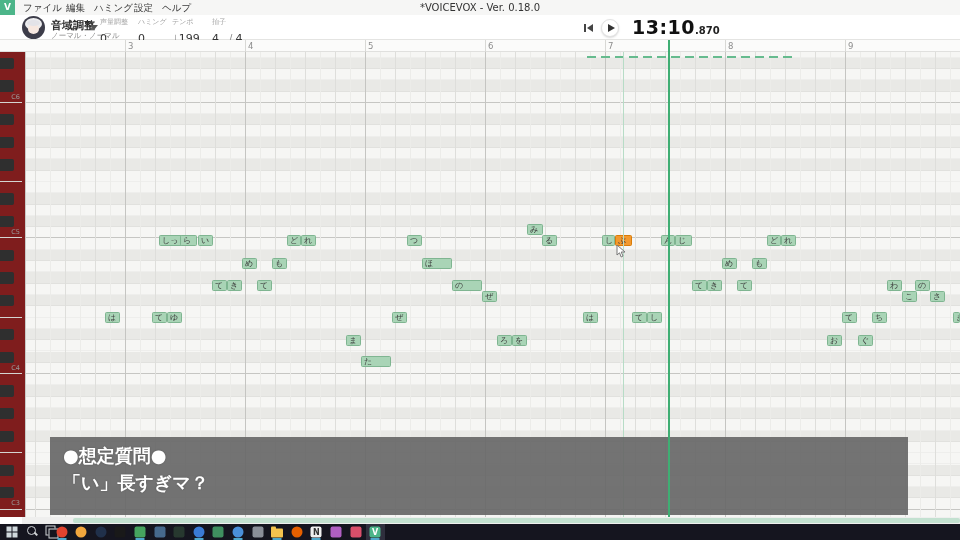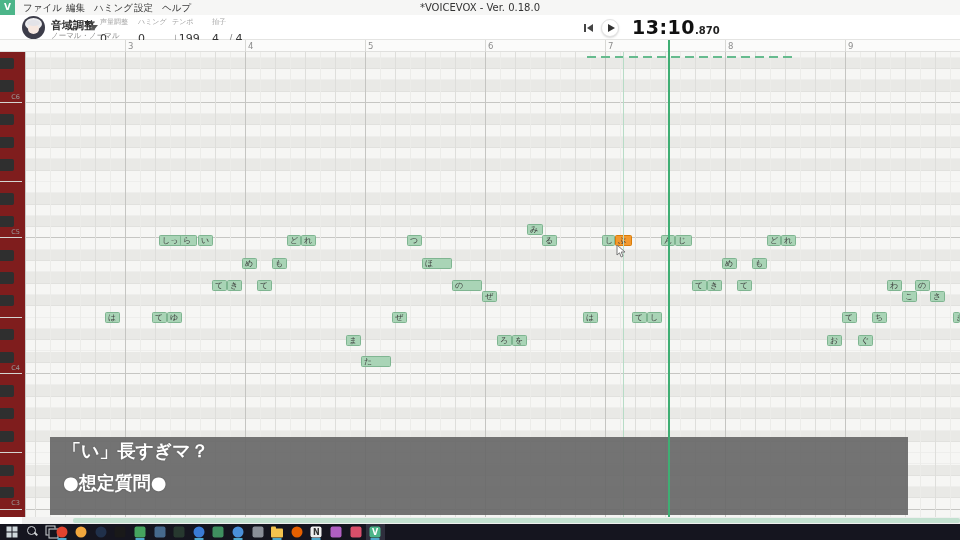--- a/index.html
+++ b/index.html
@@ -405,22 +405,22 @@
         </div>
         <div class="kb-row" style="top: 457.7px; height: 11.3px;"></div>
       </div>
   </div>
 
   <div id="hscroll">
     <div id="hscroll-thumb"></div>
   </div>
 
   <div id="subtitle">
+    <div class="line line1">●想定質問●</div>
     <div class="line">「い」長すぎマ？</div>
-    <div class="line line1">●想定質問●</div>
   </div>
 
   <div id="taskbar">
       <div class="tb-item" style="left: 2px;">
         <div class="tb-glyph start-grid">
           <div></div>
           <div></div>
           <div></div>
           <div></div>
         </div>

